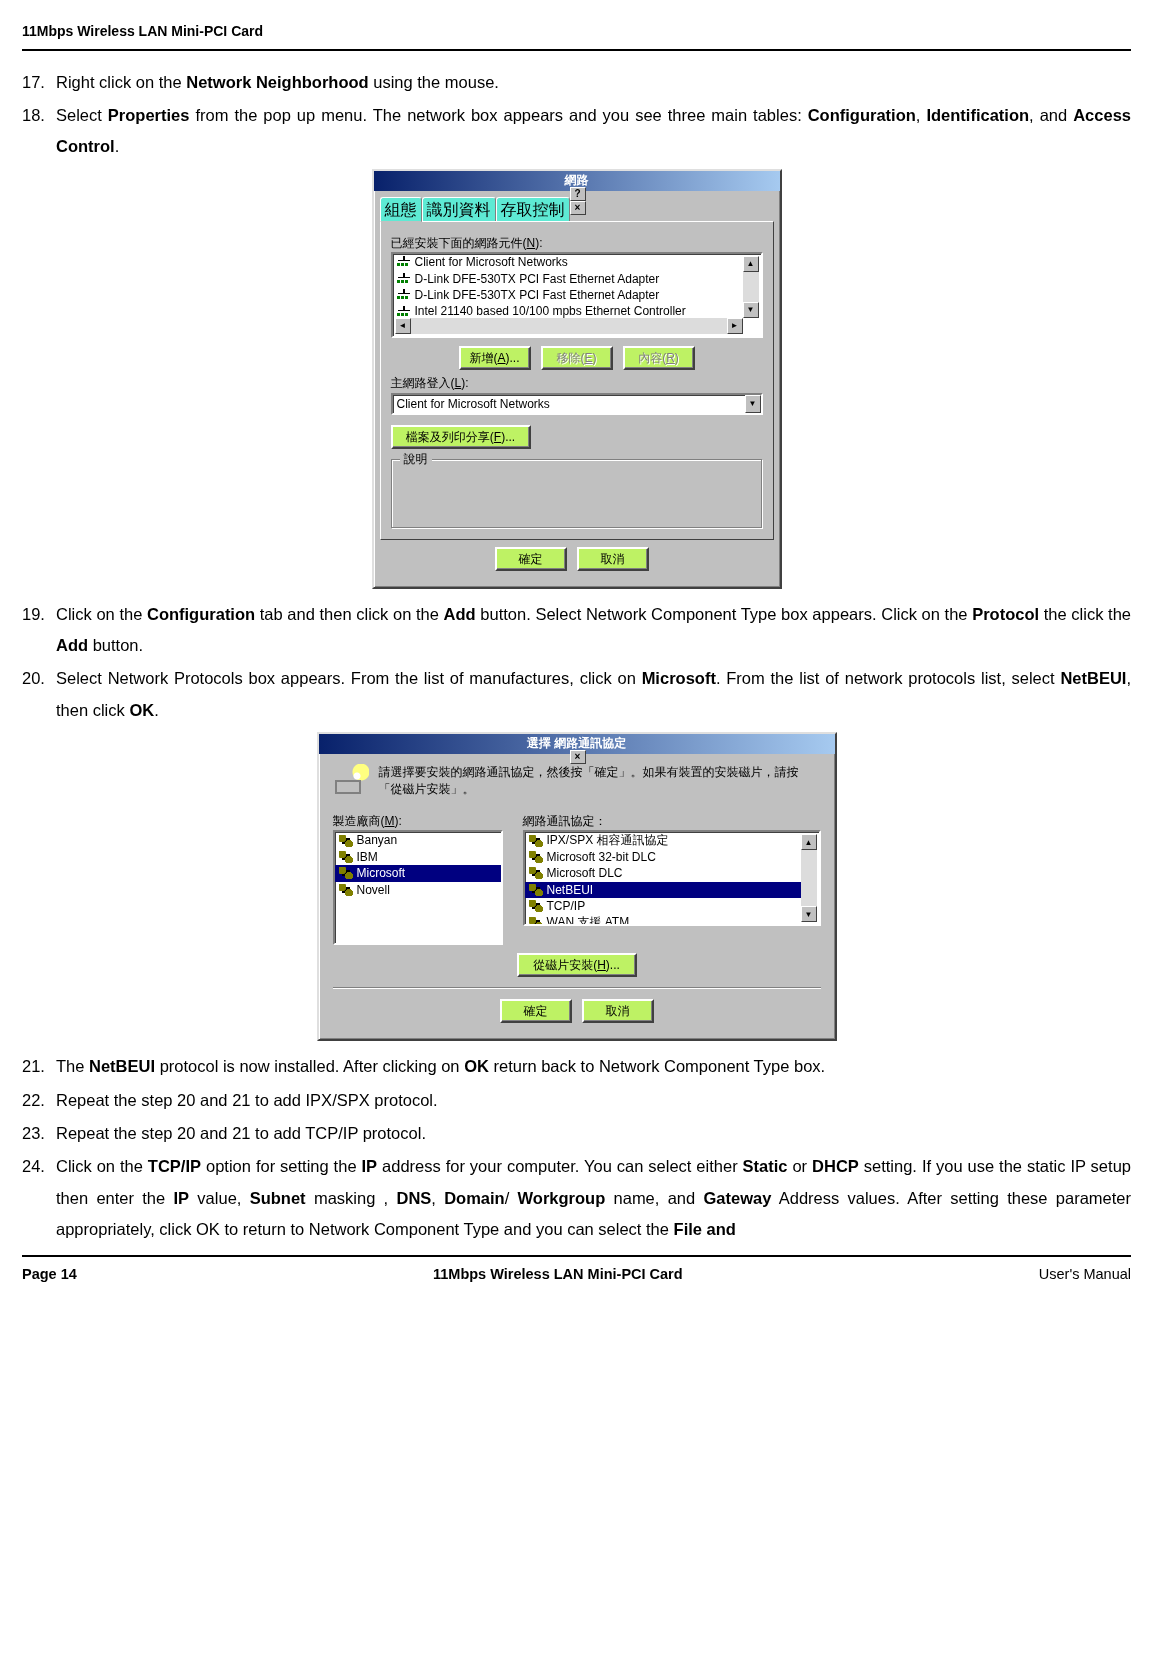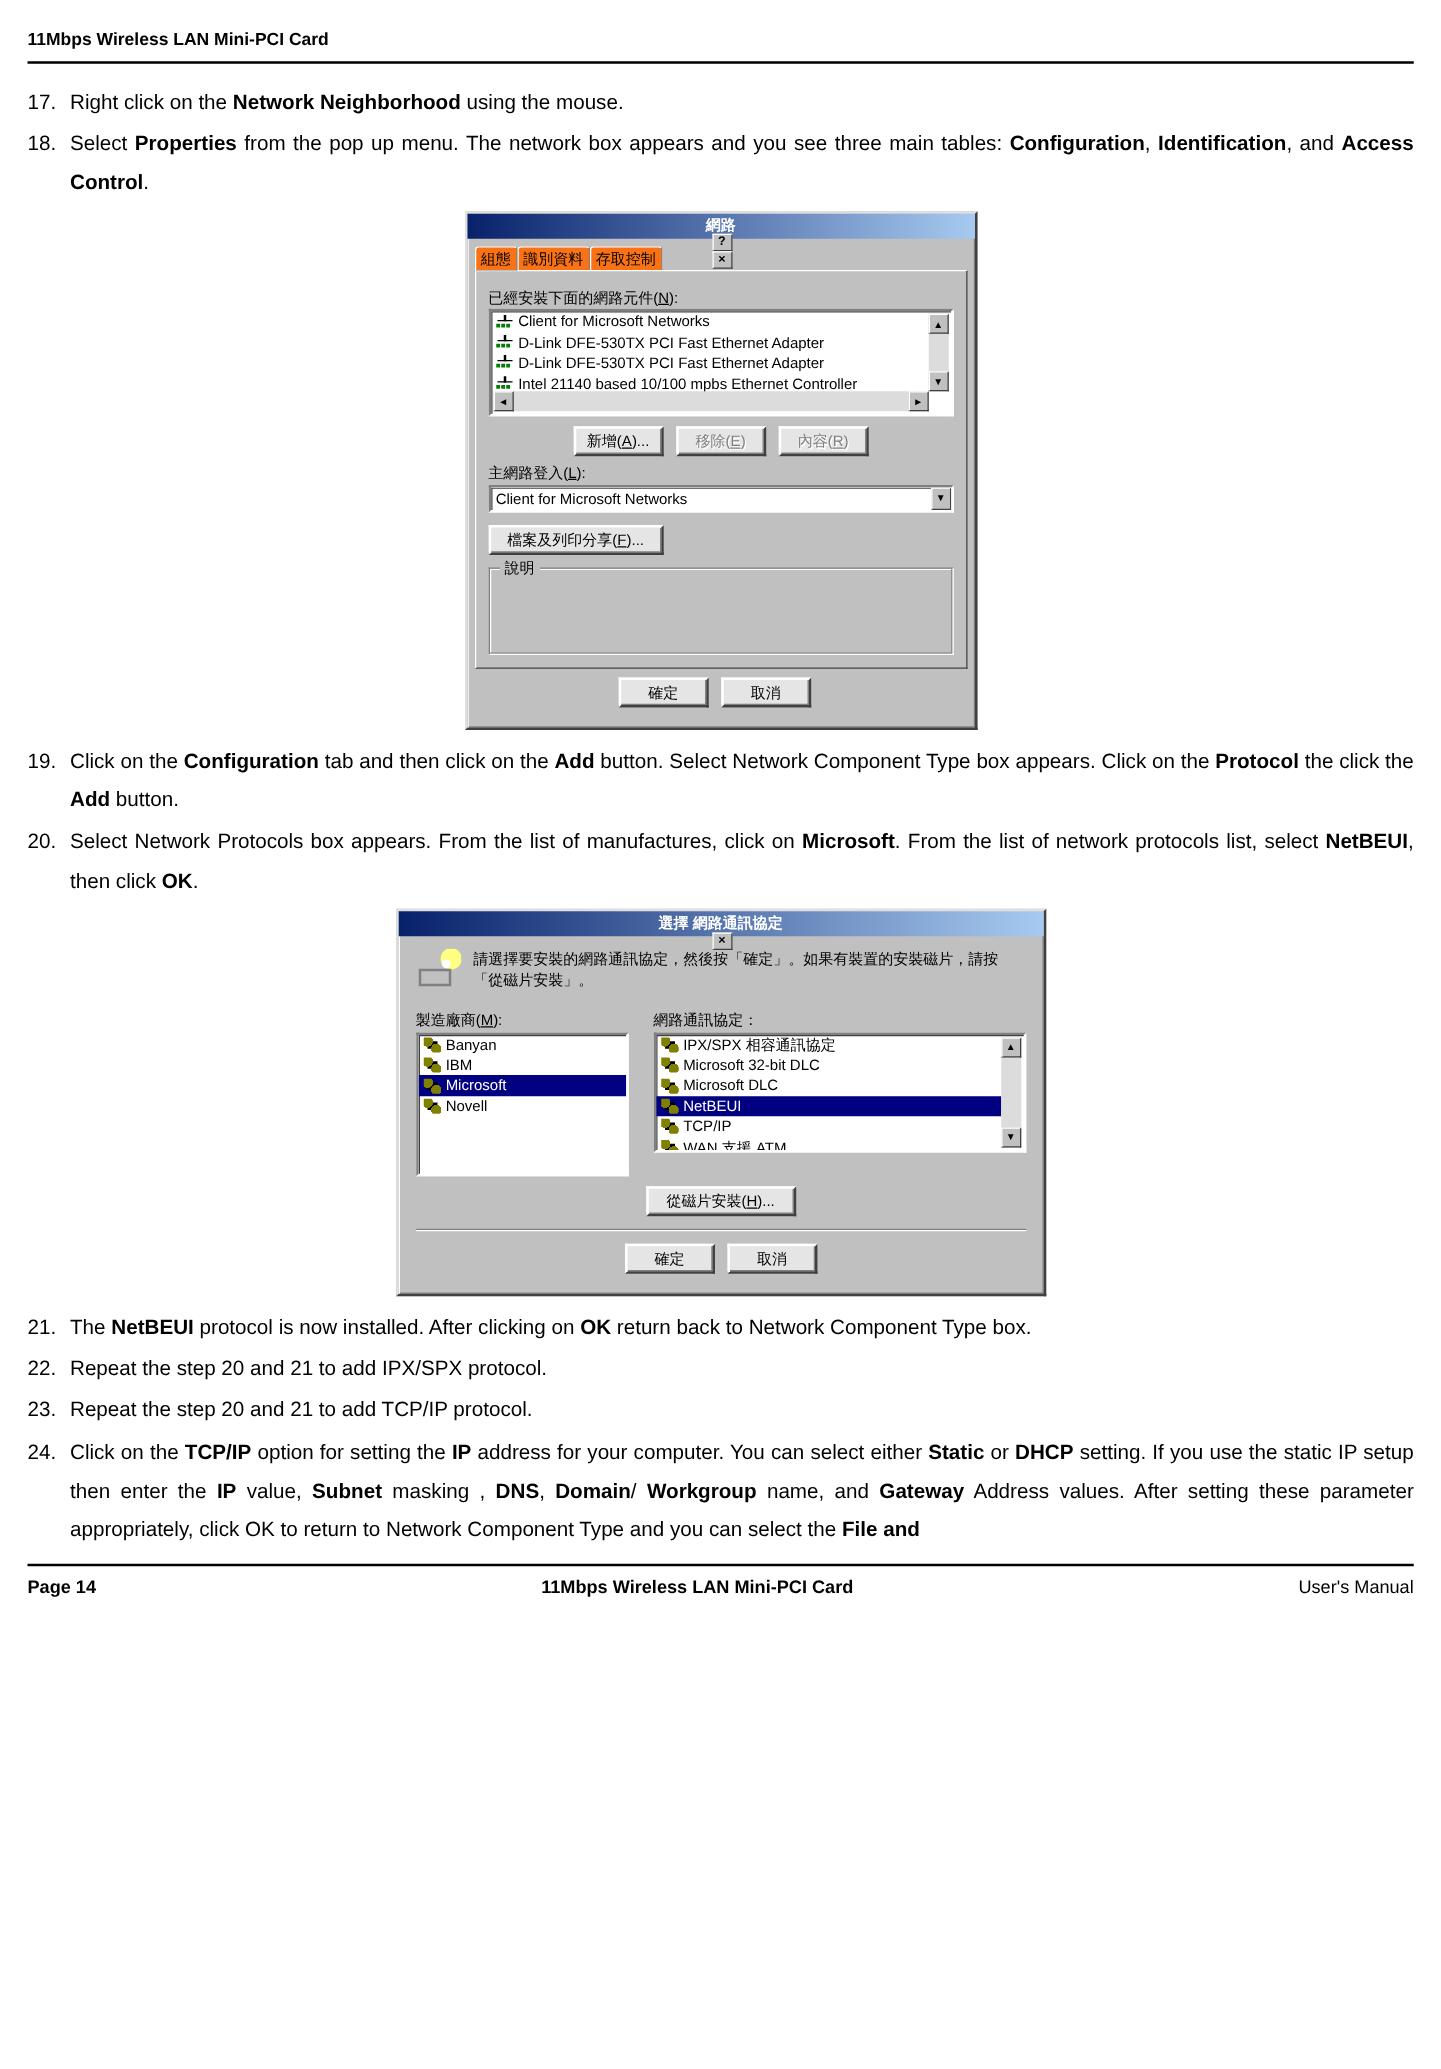--- a/index.html
+++ b/index.html
@@ -82,28 +82,28 @@
     border-color: #fff #404040 #404040 #fff;
     margin-left: 2px;
     color: #000; font-weight: bold; font-size: 10px;
     display: flex; align-items: center; justify-content: center;
   }
   .tabs {
     display: flex; gap: 0;
     margin: 6px 0 0 6px;
   }
   .tab {
-    background: #f97316;
+    background: #5eead4;
     border: 1px solid;
     border-color: #fff #808080 #c0c0c0 #fff;
     border-top-left-radius: 3px;
     border-top-right-radius: 3px;
     padding: 2px 4px;
     position: relative;
-    font-size: 12px;
+    font-size: 16px;
   }
   .tab.active { border-bottom-color: #c0c0c0; z-index: 2; }
   .tabpanel {
     margin: 0 6px 6px 6px;
     border: 1px solid;
     border-color: #fff #404040 #404040 #fff;
     padding: 10px;
     position: relative;
     top: -1px;
   }
@@ -133,21 +133,21 @@
   }
   .ico-proto {
     width: 14px; height: 12px; display: inline-block;
     background:
       radial-gradient(circle at 3px 3px,#808000 30%,transparent 31%),
       radial-gradient(circle at 10px 9px,#808000 30%,transparent 31%),
       linear-gradient(#000,#000) 3px 3px/8px 6px no-repeat;
     background-color: transparent;
   }
   .btn98 {
-    background: #e5e5e5;
+    background: #bef264;
     border: 2px solid;
     border-color: #fff #404040 #404040 #fff;
     box-shadow: inset -1px -1px 0 #808080;
     padding: 2px 4px; min-width: 72px; height: 24px;
     font-size: 12px; font-family: inherit;
     text-align: center;
   }
   .btn98.disabled { color: #808080; text-shadow: 1px 1px 0 #fff; }
   .btnrow { display: flex; gap: 10px; justify-content: center; margin: 6px 0; }
   .btnrow.right { }

